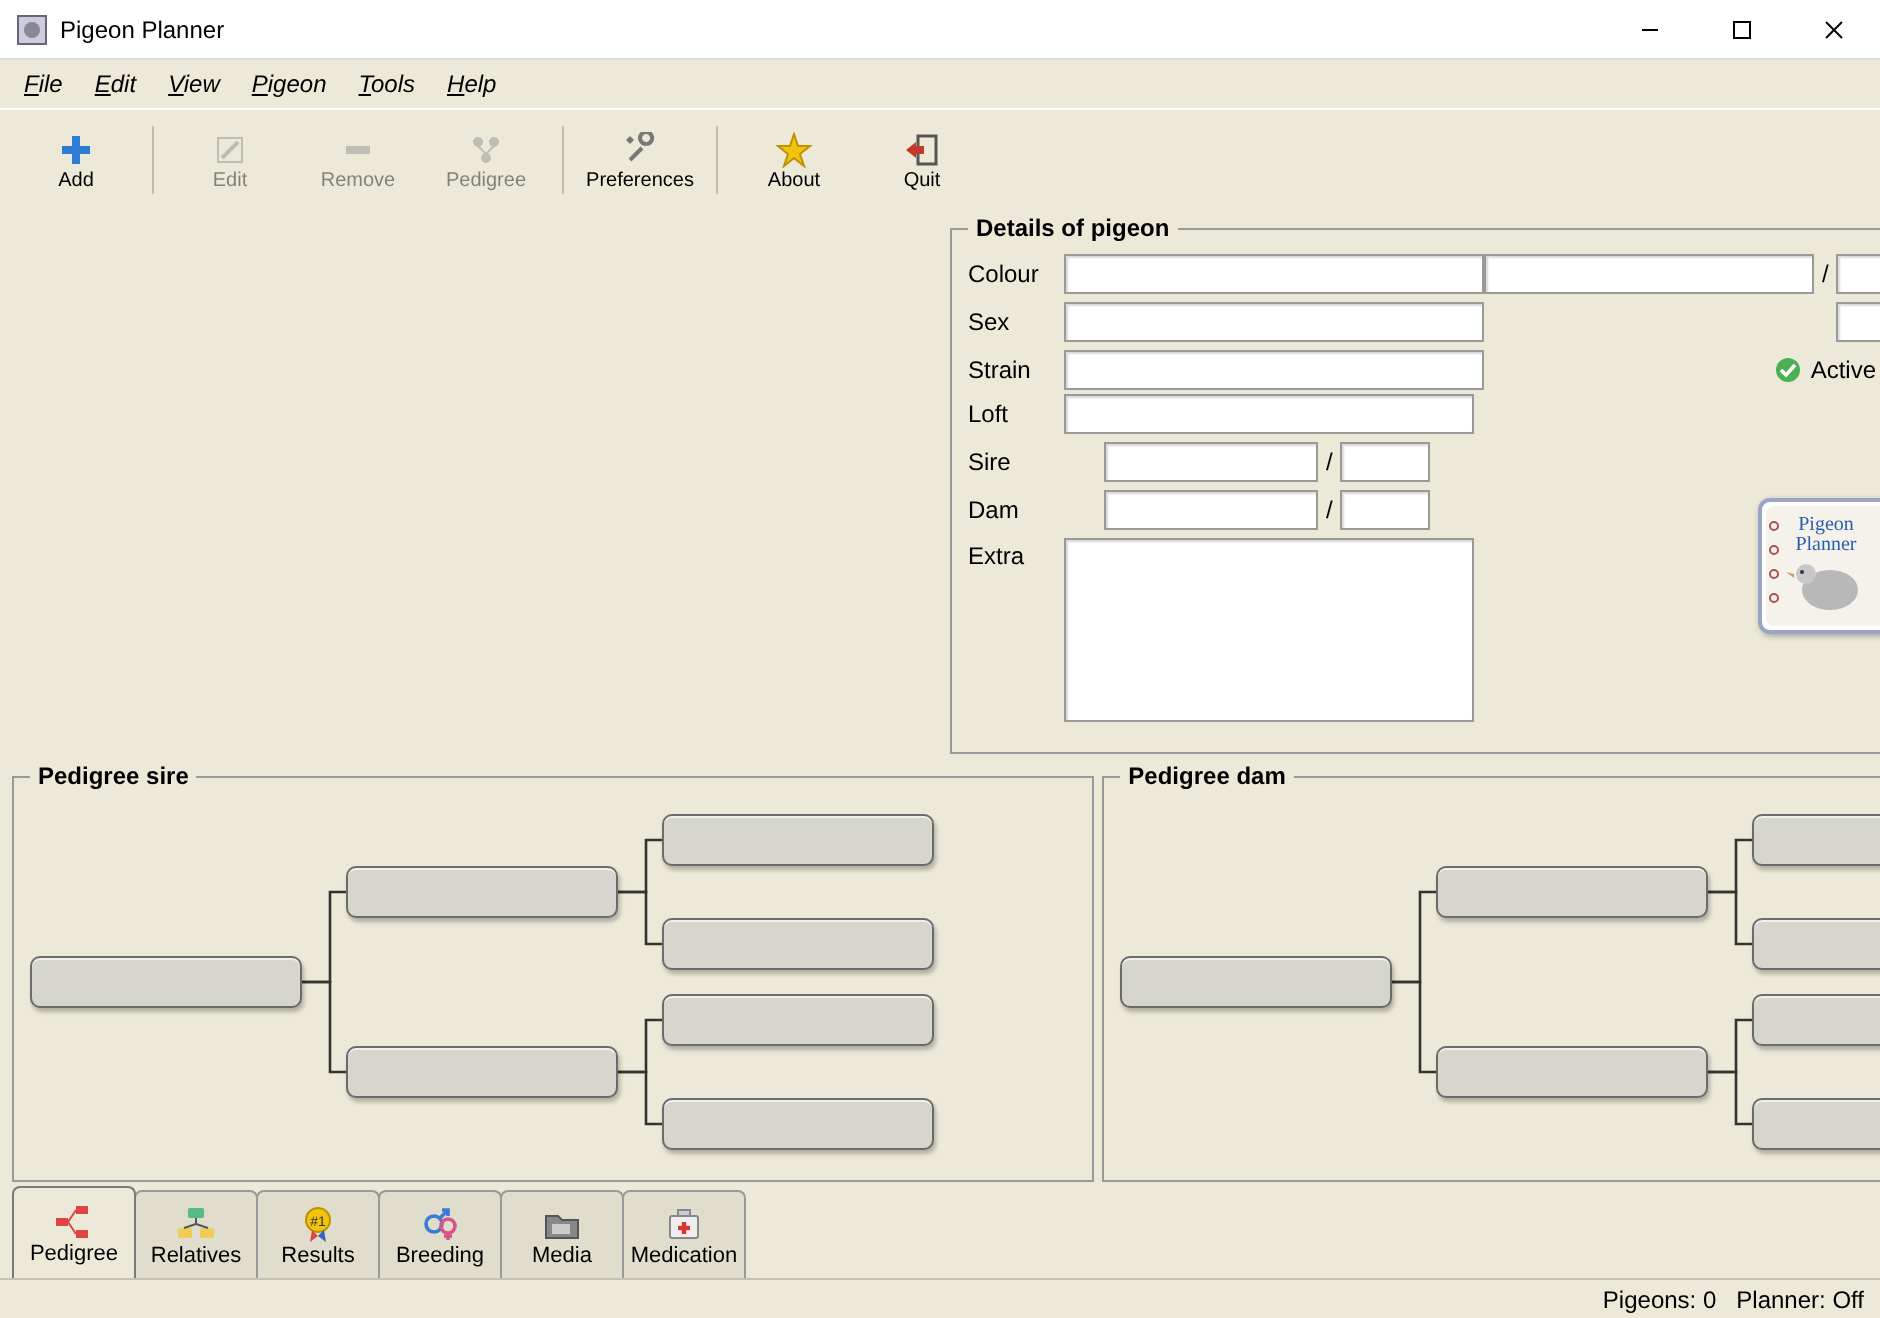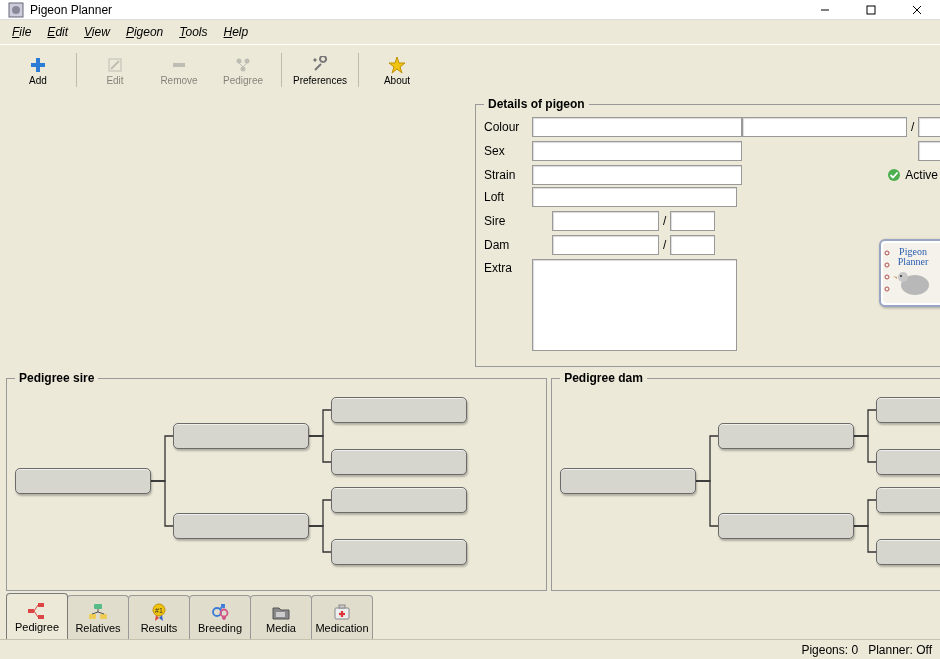--- a/index.html
+++ b/index.html
@@ -10,21 +10,21 @@
   color: #000;
   width: 940px;
   height: 659px;
   display: flex;
   flex-direction: column;
   overflow: hidden;
 }
 
 
 .titlebar {
-  height: 20px;
+  height: 30px;
   background: #fff;
   display: flex;
   align-items: center;
   padding: 0 0 0 8px;
   border-bottom: 1px solid #ddd;
 }
 .titlebar .app-icon {
   width: 16px; height: 16px; margin-right: 6px;
   display: inline-flex; align-items: center; justify-content: center;
 }
@@ -319,20 +319,29 @@
   </div>
   <div class="tool-sep"></div>
   <div class="toolbtn">
     <span class="ico">
         <svg width="18" height="18">
           <polygon points="9,1 11,7 17,7 12,11 14,17 9,13 4,17 6,11 1,7 7,7" fill="#f1c40f" stroke="#c09000"></polygon>
         </svg>
       </span>
     <span class="lbl">About</span>
   </div>
+  <div class="toolbtn">
+    <span class="ico">
+        <svg width="18" height="18">
+          <rect x="7" y="2" width="9" height="14" fill="none" stroke="#555" stroke-width="1.5"></rect>
+          <polygon points="1,9 6,5 6,7 10,7 10,11 6,11 6,13" fill="#c0392b"></polygon>
+        </svg>
+      </span>
+    <span class="lbl">Quit</span>
+  </div>
 </div>
 
 <div class="main">
 
 
   <fieldset class="details">
     <legend>Details of pigeon</legend>
     <div class="details-grid">
       <label>Colour</label>
       <input class="txt colour" style="">

